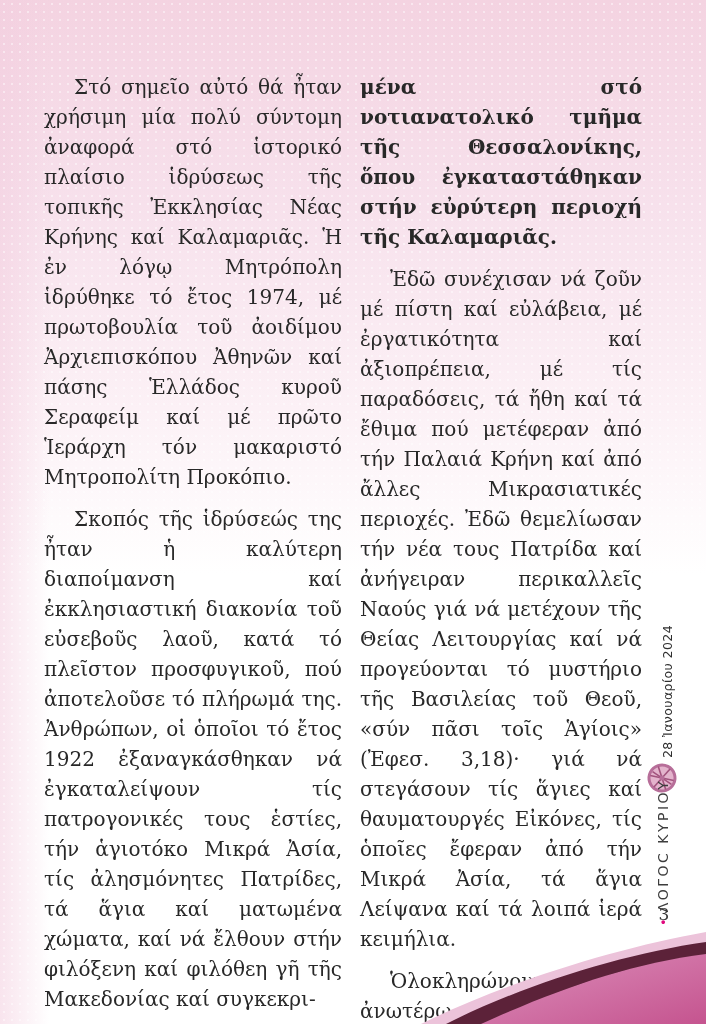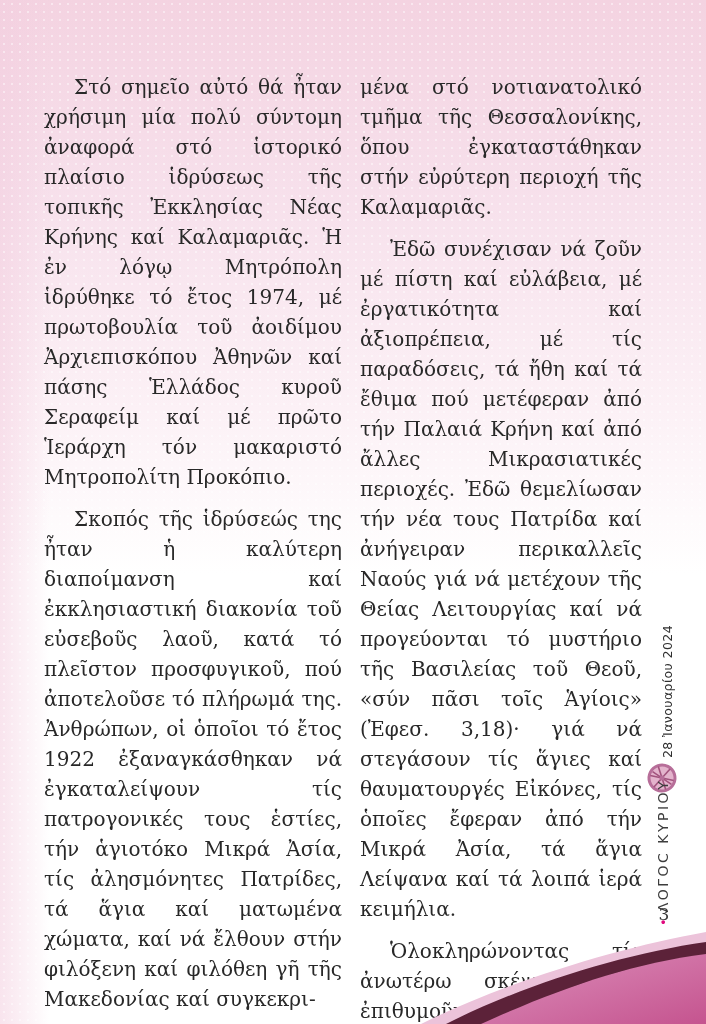--- a/index.html
+++ b/index.html
@@ -13,21 +13,21 @@
   }
   .col{
     position:absolute;top:72px;
     font-family:"DejaVu Serif","Liberation Serif",serif;
     font-size:20px;line-height:30px;color:#282828;
     text-align:justify;
   }
   .col-left{left:44px;width:298px;}
   .col-right{left:360px;width:282px;}
   .col p{margin:0 0 12px 0;text-indent:30px;}
-  .col p.no-indent{text-indent:0;}
+  .col p.no-indent{text-indent:0;font-weight:bold;}
   .quote{}
   .rot{
     position:absolute;transform:rotate(-90deg);transform-origin:50% 50%;
     white-space:nowrap;text-align:center;
   }
   .masthead-wrap{
     left:596px;top:849px;width:136px;height:18px;
     font-family:"DejaVu Sans","Liberation Sans",sans-serif;
     font-size:14px;letter-spacing:2.5px;color:#3d3d3d;
   }

